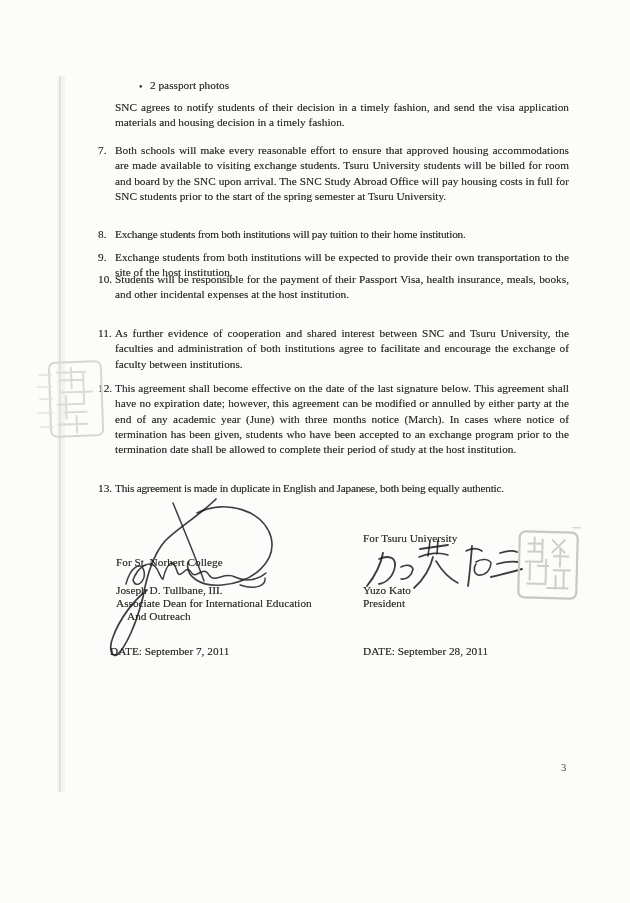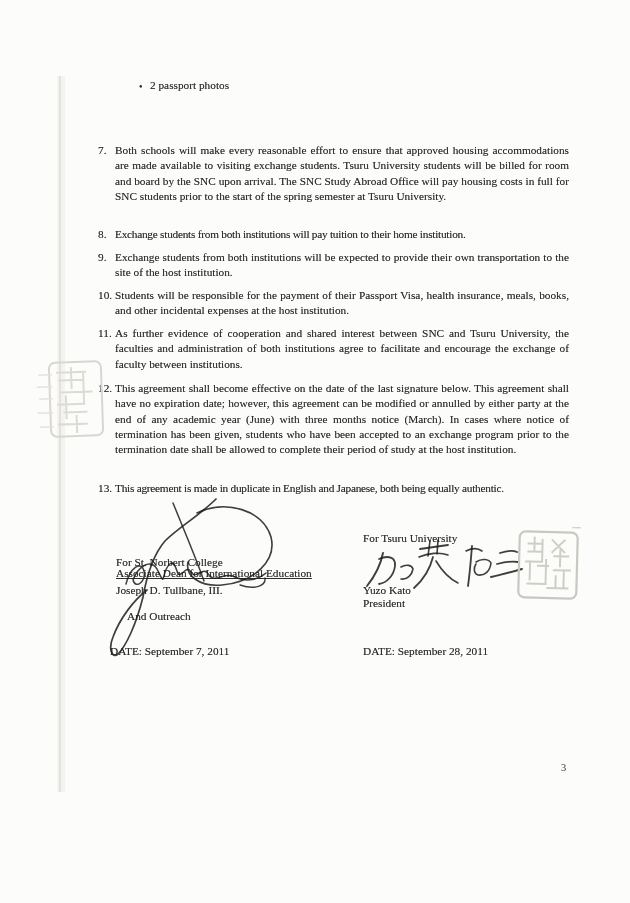--- a/index.html
+++ b/index.html
@@ -29,37 +29,38 @@
 <div class="page">
 
   <div class="scanband"></div>
   <div class="scanline"></div>
 
   <div class="txt bullet-row" style="top:78px;">
     <span class="marker">•</span>
     <span>2 passport photos</span>
   </div>
 
+  <div class="txt justify" style="top:100px;left:115px;width:454px;">SNC agrees to notify students of their decision in a timely fashion, and send the visa application materials and housing decision in a timely fashion.</div>
 
   <div class="txt item" style="top:143px;">
     <span class="num">7.</span>
     <div class="body justify">Both schools will make every reasonable effort to ensure that approved housing accommodations are made available to visiting exchange students.  Tsuru University students will be billed for room and board by the SNC upon arrival. The SNC Study Abroad Office will pay housing costs in full for SNC students prior to the start of the spring semester at Tsuru University.</div>
   </div>
 
   <div class="txt item" style="top:227px;">
     <span class="num">8.</span>
     <div class="body oneline">Exchange students from both institutions will pay tuition to their home institution.</div>
   </div>
 
   <div class="txt item" style="top:250px;">
     <span class="num">9.</span>
     <div class="body justify">Exchange students from both institutions will be expected to provide their own transportation to the site of the host institution.</div>
   </div>
 
-  <div class="txt item" style="top:288px;justify-content:flex-end;">
+  <div class="txt item" style="top:272px;justify-content:flex-end;">
     <span class="num">10.</span>
     <div class="body justify">Students will be responsible for the payment of their Passport Visa, health insurance, meals, books,  and other incidental expenses at the host institution.</div>
   </div>
 
   <div class="txt item" style="top:326px;">
     <span class="num">11.</span>
     <div class="body justify">As further evidence of cooperation and shared interest between SNC and Tsuru University, the faculties and administration of both institutions agree to facilitate and encourage the exchange of faculty between institutions.</div>
   </div>
 
   <div class="txt item" style="top:381px;">
@@ -67,21 +68,21 @@
     <div class="body justify">This agreement shall become effective on the date of the last signature below. This agreement shall have no expiration date; however, this agreement can be modified or annulled by either party at the end of any academic year (June) with three months notice (March). In cases where notice of termination has been given, students who have been accepted to an exchange program prior to the termination date shall be allowed to complete their period of study at the host institution.</div>
   </div>
 
   <div class="txt item" style="top:481px;align-items:flex-end;">
     <span class="num">13.</span>
     <div class="body oneline">This agreement is made in duplicate in English and Japanese, both being equally authentic.</div>
   </div>
 
   <div class="txt" style="top:531px;left:116px;margin-top:24px;">For St. Norbert College</div>
   <div class="txt" style="top:583px;left:116px;">Joseph D. Tullbane, III.</div>
-  <div class="txt" style="top:566px;left:116px;text-decoration:underline;">Associate Dean for International Education</div>
+  <div class="txt" style="top:596px;left:116px;">Associate Dean for International Education</div>
   <div class="txt" style="top:609px;left:127px;">And Outreach</div>
   <div class="txt" style="top:644px;left:110px;">DATE: September 7, 2011</div>
 
   <div class="txt" style="top:531px;left:363px;">For Tsuru University</div>
   <div class="txt" style="top:583px;left:363px;">Yuzo Kato</div>
   <div class="txt" style="top:596px;left:363px;">President</div>
   <div class="txt" style="top:644px;left:363px;text-align:center;">DATE: September 28, 2011</div>
 
   <div class="pagenum" style="top:762px;left:561px;">3</div>
 

